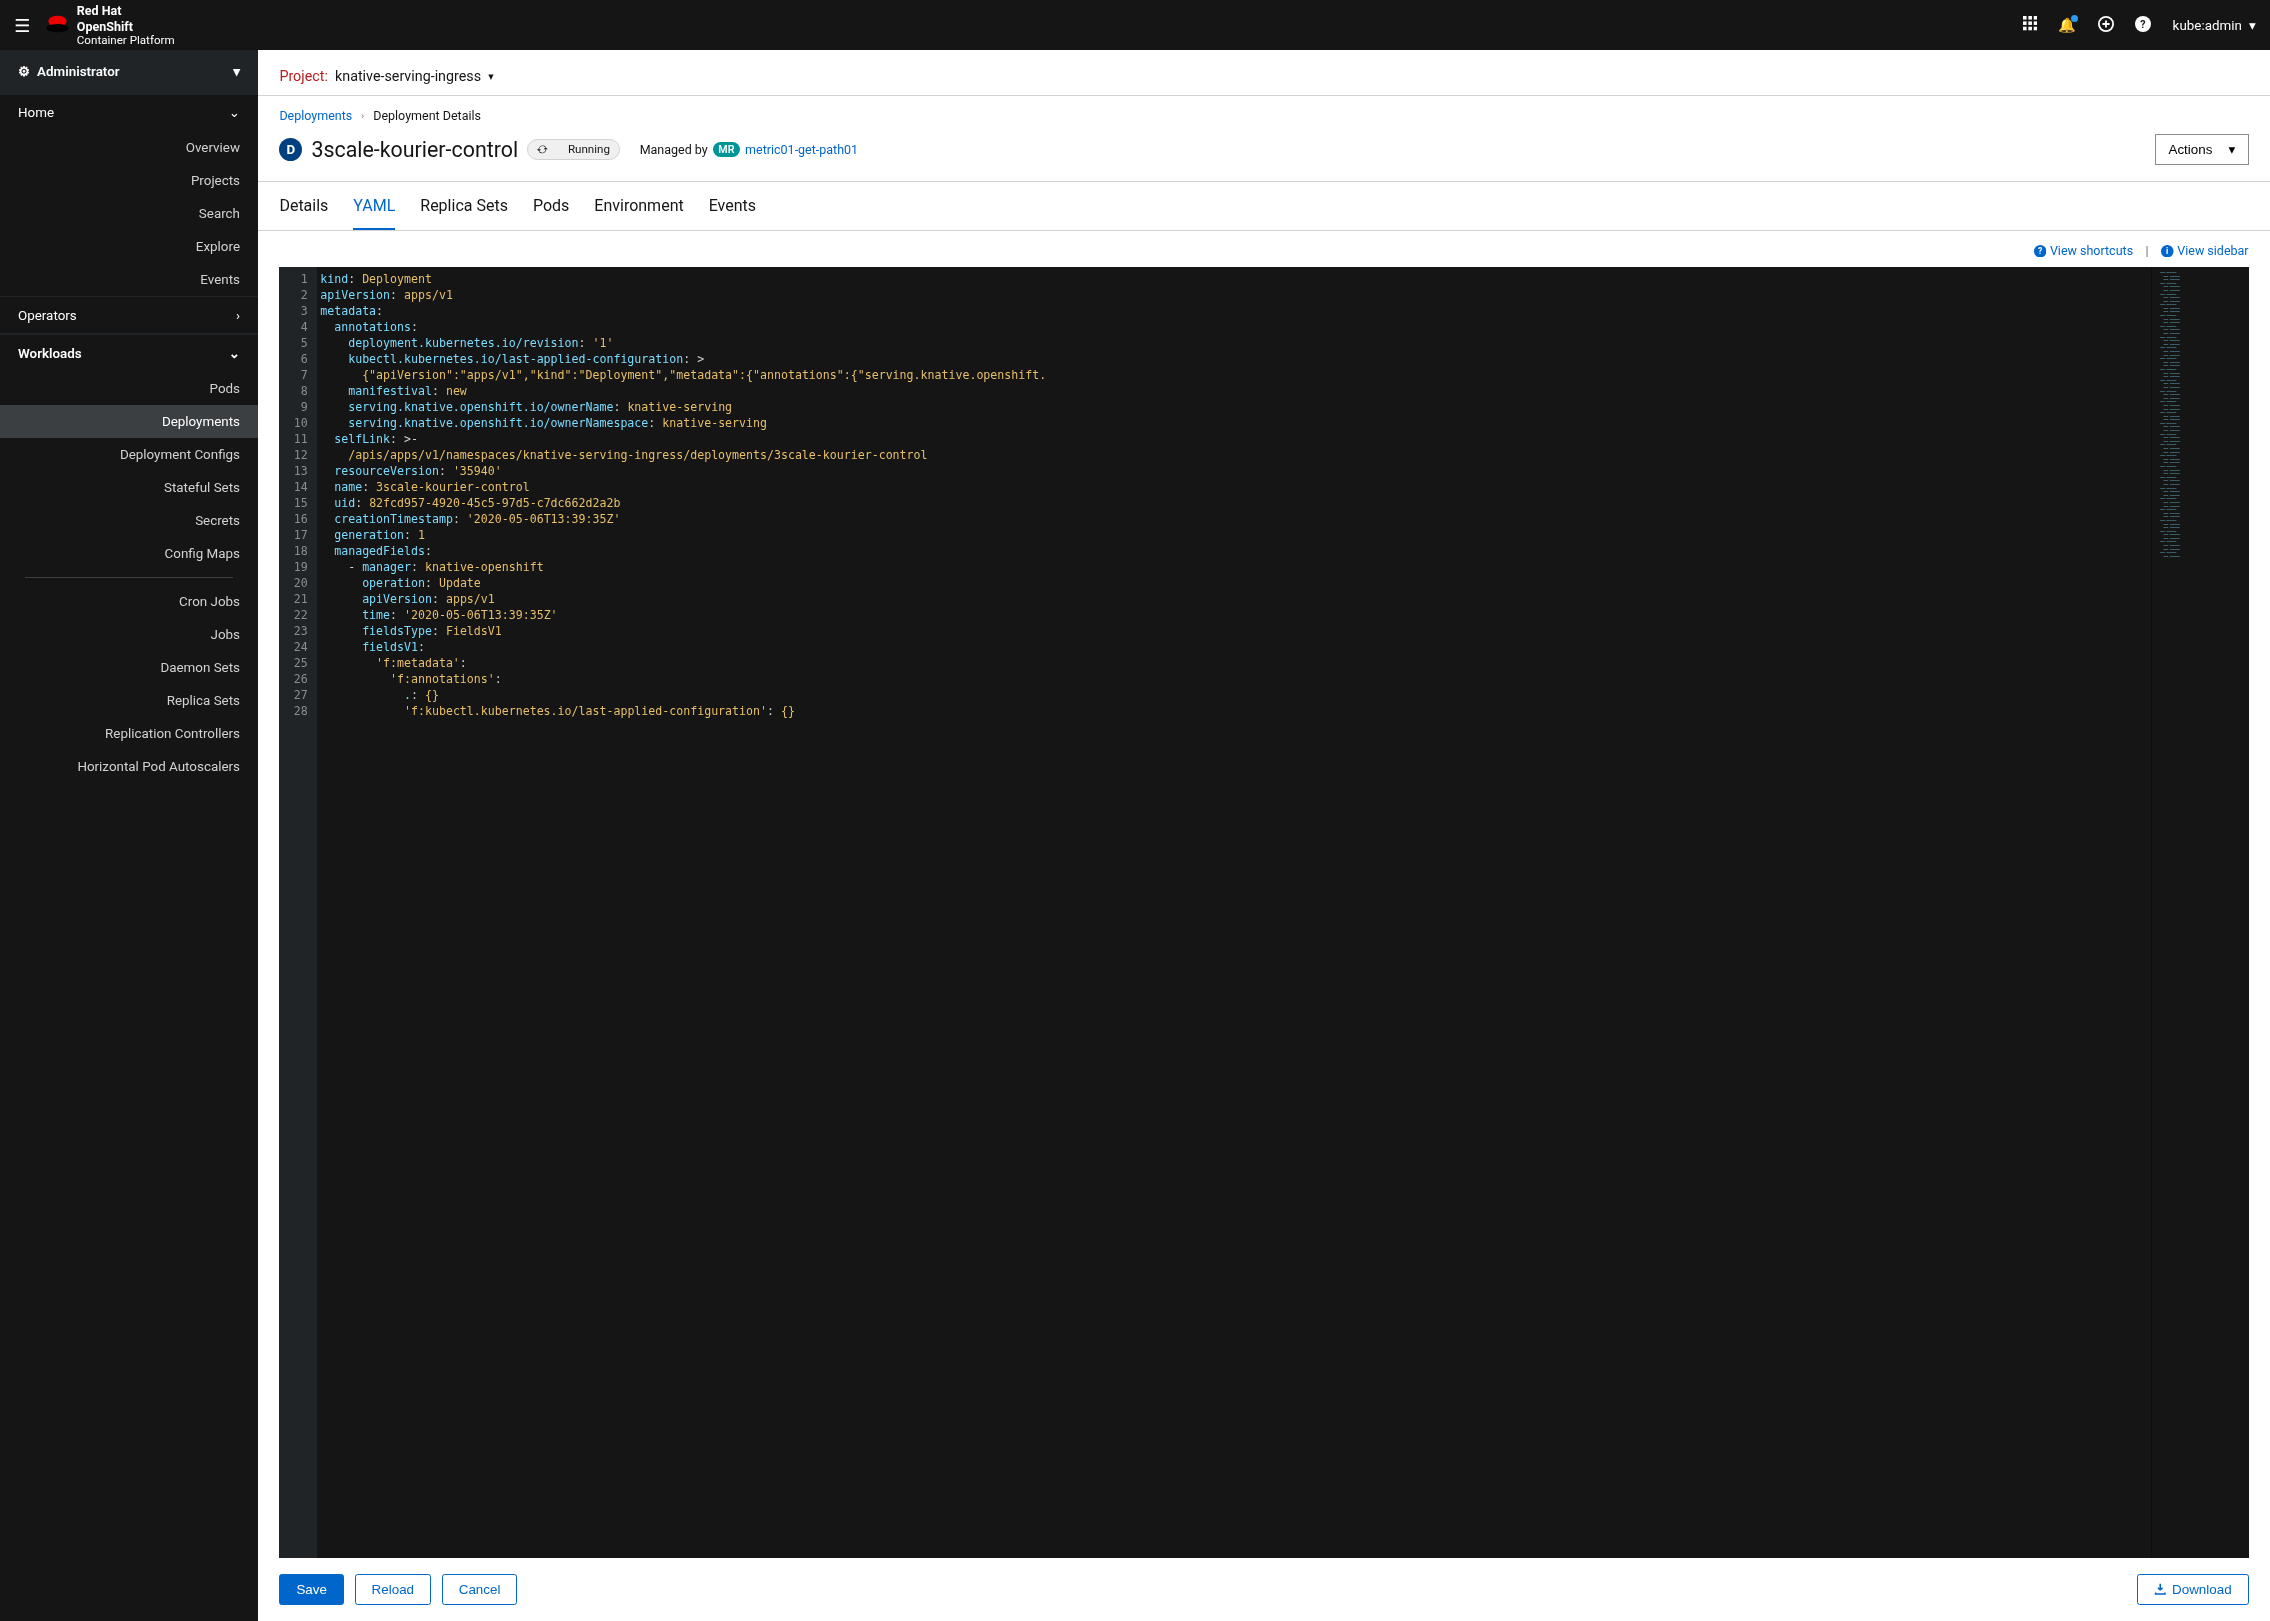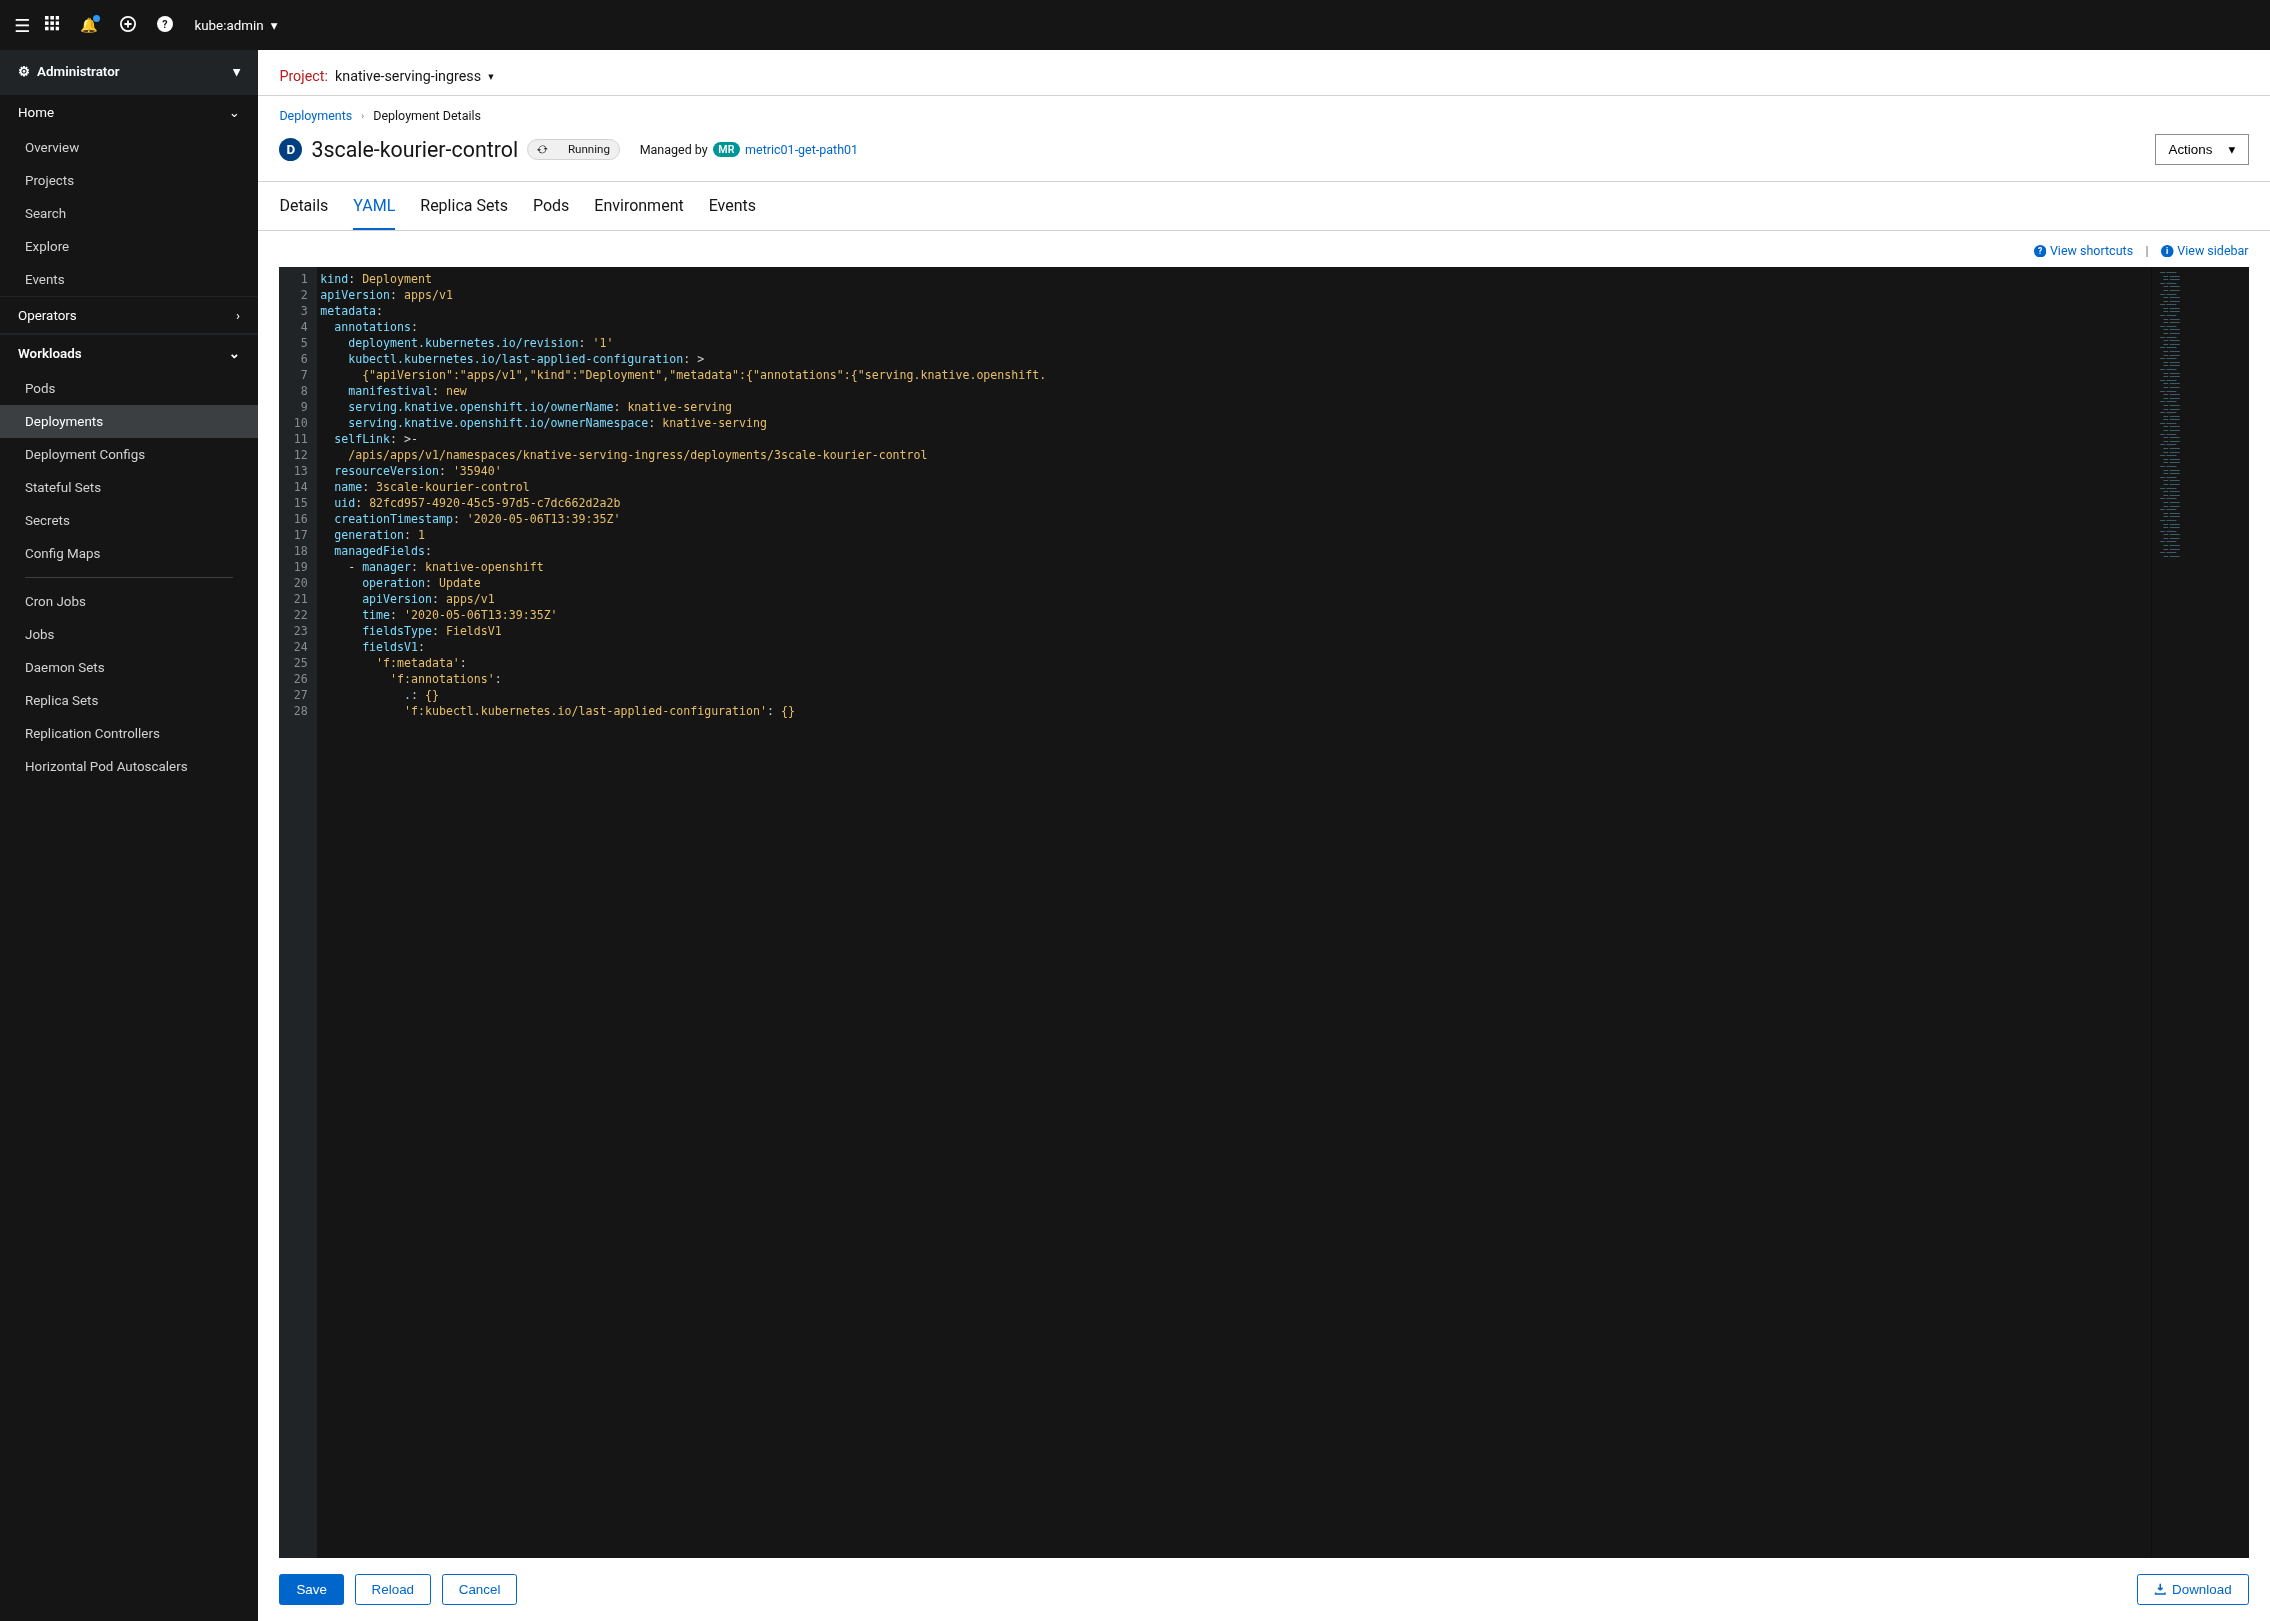--- a/index.html
+++ b/index.html
@@ -12,21 +12,21 @@
 .logo-text { color: #fff; line-height: 1.2; }
 .logo-text .bold { font-weight: 700; font-size: 12.5px; }
 .logo-text .sub { font-size: 11.6px; }
 .topbar-right { display: flex; align-items: center; gap: 21.4px; color: #fff; }
 .topbar-icon { font-size: 14.3px; cursor: pointer; position: relative; }
 .notif-dot { position: absolute; top: -1.8px; right: -1.8px; width: 7.1px; height: 7.1px; background: #2b9af3; border-radius: 50%; }
 .user-menu { display: flex; align-items: center; gap: 7.1px; cursor: pointer; font-size: 13.4px; }
 
 .layout { display: flex; height: calc(100vh - 50px); }
 
-.sidebar { width: 258px; background: #151515; color: #fff; overflow-y: auto; font-size: 13.4px; }
+.sidebar { width: 258px; background: #151515; color: #fff; overflow-y: auto; font-size: 13.4px; text-align: right; }
 .nav-sec { padding: 14.3px 18px; display: flex; justify-content: space-between; align-items: center; cursor: pointer; }
 .nav-sec.admin { background: #212427; font-weight: 600; }
 .nav-sec .gear { margin-right: 7.1px; }
 .nav-group { padding: 10.7px 18px; display: flex; justify-content: space-between; align-items: center; cursor: pointer; font-weight: 400; border-bottom: 0.9px solid #212427; border-top: 0.9px solid #212427; gap: 40px; }
 .nav-group.expanded { border-bottom: none; }
 .nav-sub { padding: 9px 18px 9px 25px; cursor: pointer; color: #d2d2d2; }
 .nav-sub.active { background: #3c3f42; color: #fff; font-weight: 400; }
 .nav-group.wl { font-weight: 600; }
 .nav-divider { border-top: 0.9px solid #3c3f42; margin: 7.1px 25px; }
 
@@ -73,20 +73,31 @@
 .btn { padding: 7.1px 16px; font-size: 13.4px; border-radius: 2.7px; cursor: pointer; }
 .btn-primary { background: #0066cc; color: #fff; border: 0.9px solid #0066cc; }
 .btn-sec { background: #fff; color: #0066cc; border: 0.9px solid #0066cc; }
 .btn-dl { margin-left: auto; display: flex; align-items: center; gap: 5.3px; }
 </style>
 </head>
 <body>
 
 <div class="topbar">
   <div class="hamburger">☰</div>
+  <div class="logo-area">
+    <svg class="redhat-logo" viewBox="0 0 36 30">
+        <path fill="#e00" d="M18 2c7 0 13 3 13 8s-6 8-13 8-13-3-13-8 6-8 13-8z"></path>
+        <ellipse fill="#000" cx="18" cy="20" rx="16" ry="6"></ellipse>
+      </svg>
+    <div class="logo-text">
+      <div><span class="bold">Red Hat</span></div>
+      <div class="bold">OpenShift</div>
+      <div class="sub">Container Platform</div>
+    </div>
+  </div>
   <div class="topbar-right">
     <span class="topbar-icon"><svg width="14.3" height="14.3" viewBox="0 0 16 16" fill="#fff">
           <rect x="0" y="0" width="4" height="4"></rect>
           <rect x="6" y="0" width="4" height="4"></rect>
           <rect x="12" y="0" width="4" height="4"></rect>
           <rect x="0" y="6" width="4" height="4"></rect>
           <rect x="6" y="6" width="4" height="4"></rect>
           <rect x="12" y="6" width="4" height="4"></rect>
           <rect x="0" y="12" width="4" height="4"></rect>
           <rect x="6" y="12" width="4" height="4"></rect>

